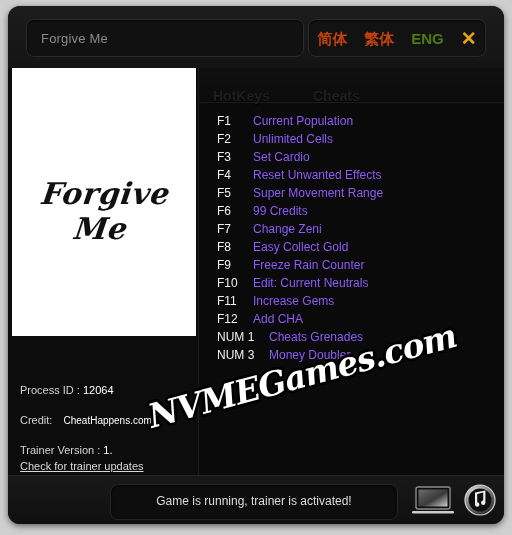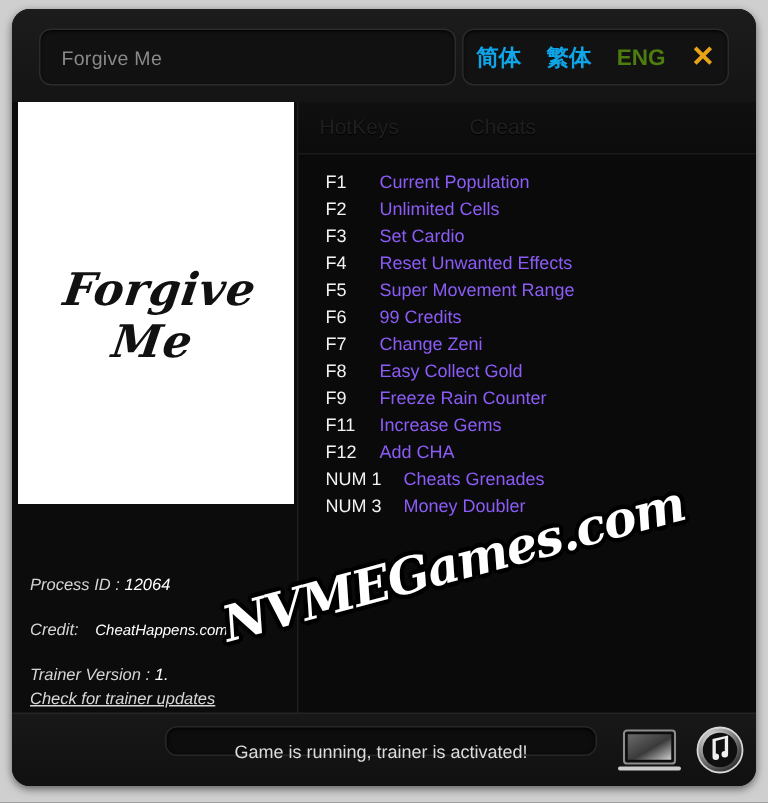--- a/index.html
+++ b/index.html
@@ -58,21 +58,21 @@
     border-radius: 8px;
     box-shadow: inset 0 1px 2px rgba(0,0,0,.8);
     display: flex;
     align-items: center;
     justify-content: space-around;
     box-sizing: border-box;
   }
   .lang {
     font-size: 15px;
     font-weight: bold;
-    color: #0ea5e9;
+    color: #c2410c;
     cursor: pointer;
     line-height: 1;
   }
   .lang.active { color: #4d7c0f; }
   #close-icon {
     color: #e8a317;
     font-size: 19px;
     font-weight: bold;
     cursor: pointer;
     line-height: 1;
@@ -101,21 +101,21 @@
   }
 
   
   #leftinfo {
     position: absolute;
     left: 0; top: 330px;
     width: 190px; height: 140px;
     color: #d8d8d8;
     font-size: 11px;
   }
-  .info-row { position: absolute; left: 12px; white-space: nowrap; font-style: italic; }
+  .info-row { position: absolute; left: 12px; white-space: nowrap; }
   #info-pid      { top: 48px; }
   #info-credit   { top: 78px; }
   #info-version  { top: 108px; }
   #info-update   { top: 124px; text-decoration: underline; cursor: pointer; }
   .info-label { color: #d4d4d4; }
   .info-value { color: #ffffff; }
   #credit-value { font-size: 10px; padding-left: 8px; }
 
   
   #right-panel {
@@ -128,23 +128,23 @@
   }
   #tabs {
     position: absolute;
     left: 0; top: 0;
     width: 100%; height: 34px;
     border-bottom: 1px solid #1a1a1a;
     background: linear-gradient(#101010, #0b0b0b);
   }
   .tab {
     position: absolute;
-    top: 8px;
+    top: 20px;
     font-size: 14px;
-    font-weight: normal;
+    font-weight: bold;
     color: #1f1f1f;
     text-shadow: 0 1px 0 #000;
     cursor: pointer;
   }
   #tab-hotkeys { left: 14px; }
   #tab-cheats  { left: 114px; }
 
   #cheat-list {
     position: absolute;
     left: 0; top: 44px;
@@ -202,21 +202,21 @@
   #statusbar {
     position: absolute;
     left: 0; bottom: 0;
     width: 496px; height: 48px;
     background: linear-gradient(#181818, #101010);
     border-top: 1px solid #242424;
   }
   #status-pill {
     position: absolute;
     left: 102px; top: 8px;
-    width: 288px; height: 20px;
+    width: 288px; height: 36px;
     background: #0d0d0d;
     border: 1px solid #262626;
     border-radius: 8px;
     box-shadow: inset 0 1px 3px rgba(0,0,0,.9);
     color: #dcdcdc;
     font-size: 12px;
     line-height: 32px;
     text-align: center;
     box-sizing: border-box;
   }
@@ -279,20 +279,21 @@
     <div id="cheat-list">
         <div class="cheat-row"><span class="cheat-key">F1</span><span class="cheat-label">Current Population</span></div>
         <div class="cheat-row"><span class="cheat-key">F2</span><span class="cheat-label">Unlimited Cells</span></div>
         <div class="cheat-row"><span class="cheat-key">F3</span><span class="cheat-label">Set Cardio</span></div>
         <div class="cheat-row"><span class="cheat-key">F4</span><span class="cheat-label">Reset Unwanted Effects</span></div>
         <div class="cheat-row"><span class="cheat-key">F5</span><span class="cheat-label">Super Movement Range</span></div>
         <div class="cheat-row"><span class="cheat-key">F6</span><span class="cheat-label">99 Credits</span></div>
         <div class="cheat-row"><span class="cheat-key">F7</span><span class="cheat-label">Change Zeni</span></div>
         <div class="cheat-row"><span class="cheat-key">F8</span><span class="cheat-label">Easy Collect Gold</span></div>
         <div class="cheat-row"><span class="cheat-key">F9</span><span class="cheat-label">Freeze Rain Counter</span></div>
+        <div class="cheat-row"><span class="cheat-key">F10</span><span class="cheat-label">Edit: Current Neutrals</span></div>
         <div class="cheat-row"><span class="cheat-key">F11</span><span class="cheat-label">Increase Gems</span></div>
         <div class="cheat-row"><span class="cheat-key">F12</span><span class="cheat-label">Add CHA</span></div>
         <div class="cheat-row"><span class="cheat-key wide">NUM 1</span><span class="cheat-label">Cheats Grenades</span></div>
         <div class="cheat-row"><span class="cheat-key wide">NUM 3</span><span class="cheat-label">Money Doubler</span></div>
       </div>
 
   </div>
 
   <div id="watermark">NVMEGames.com</div>
 

